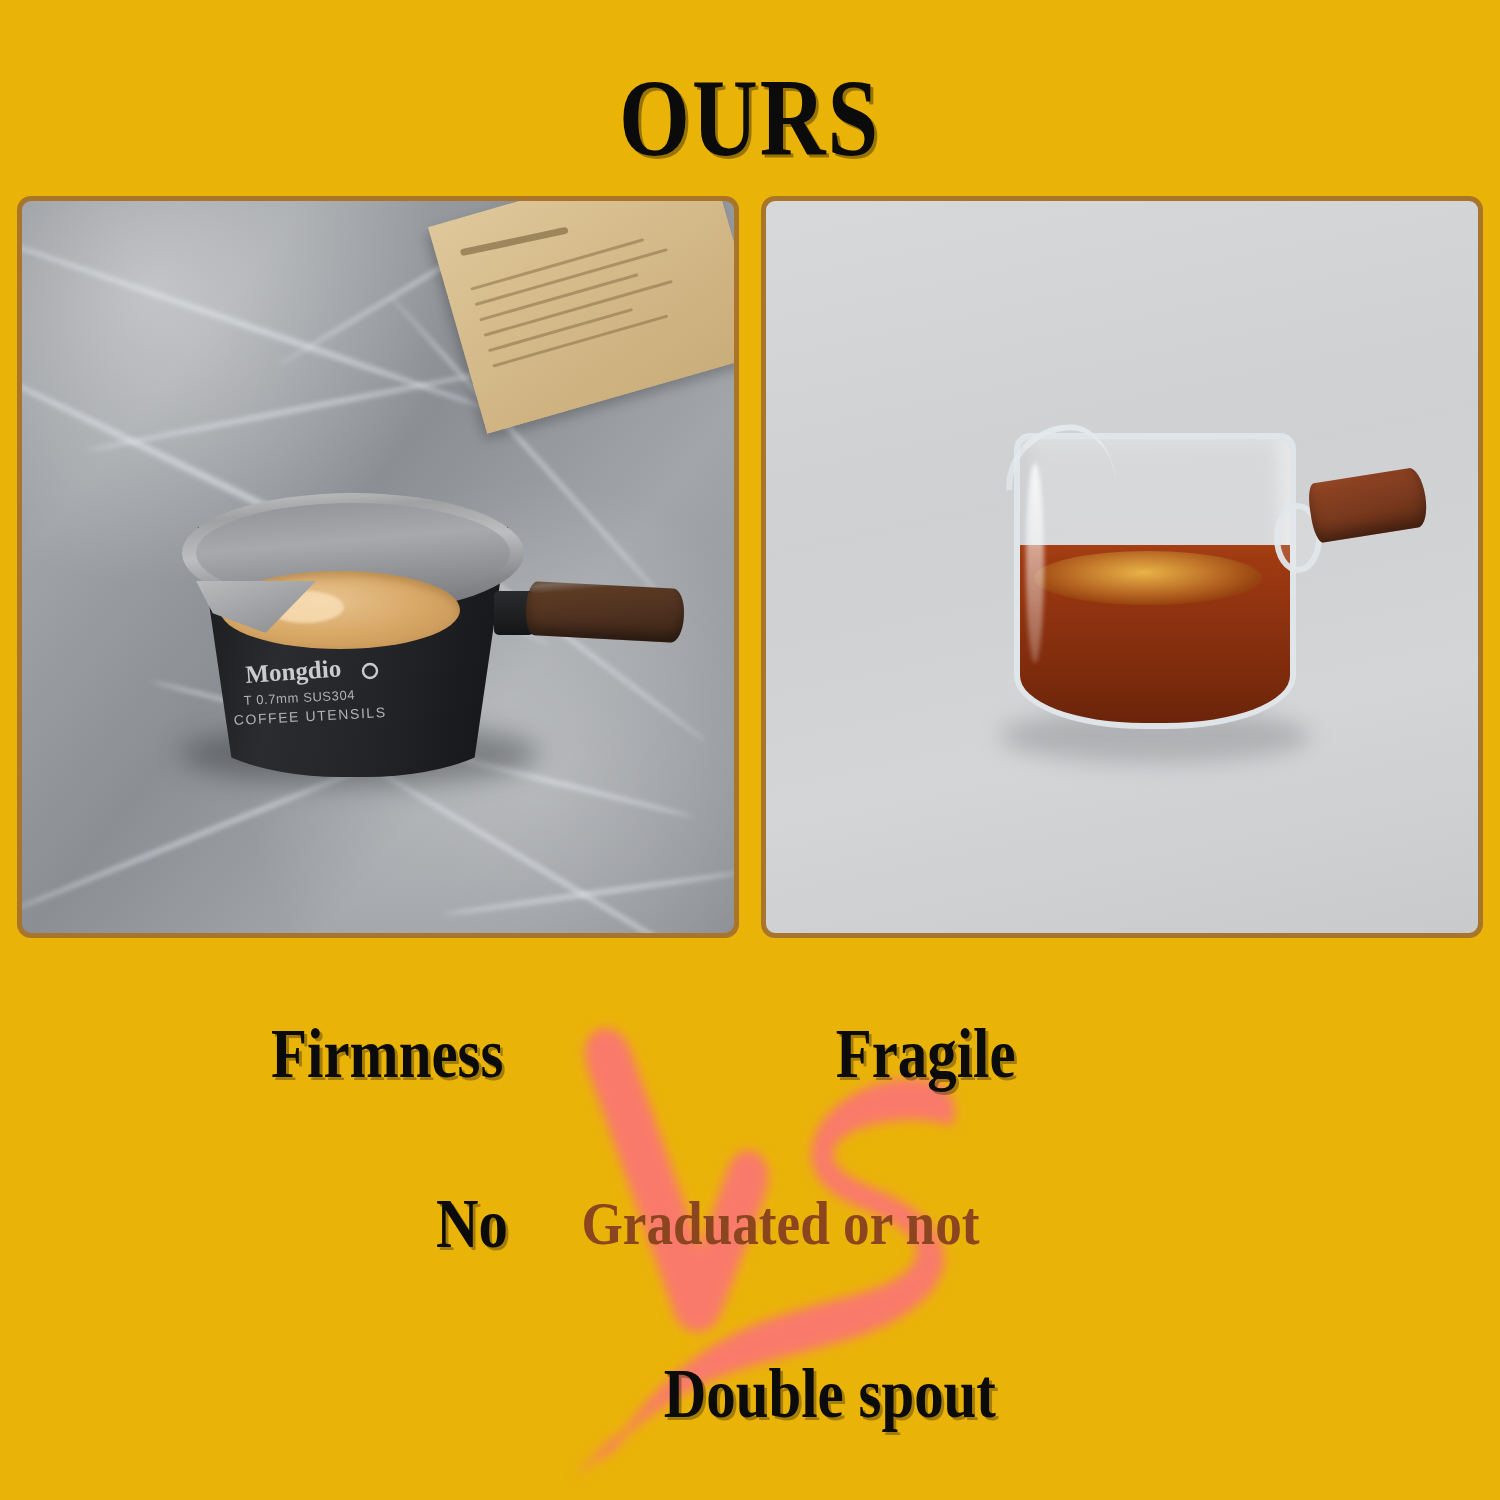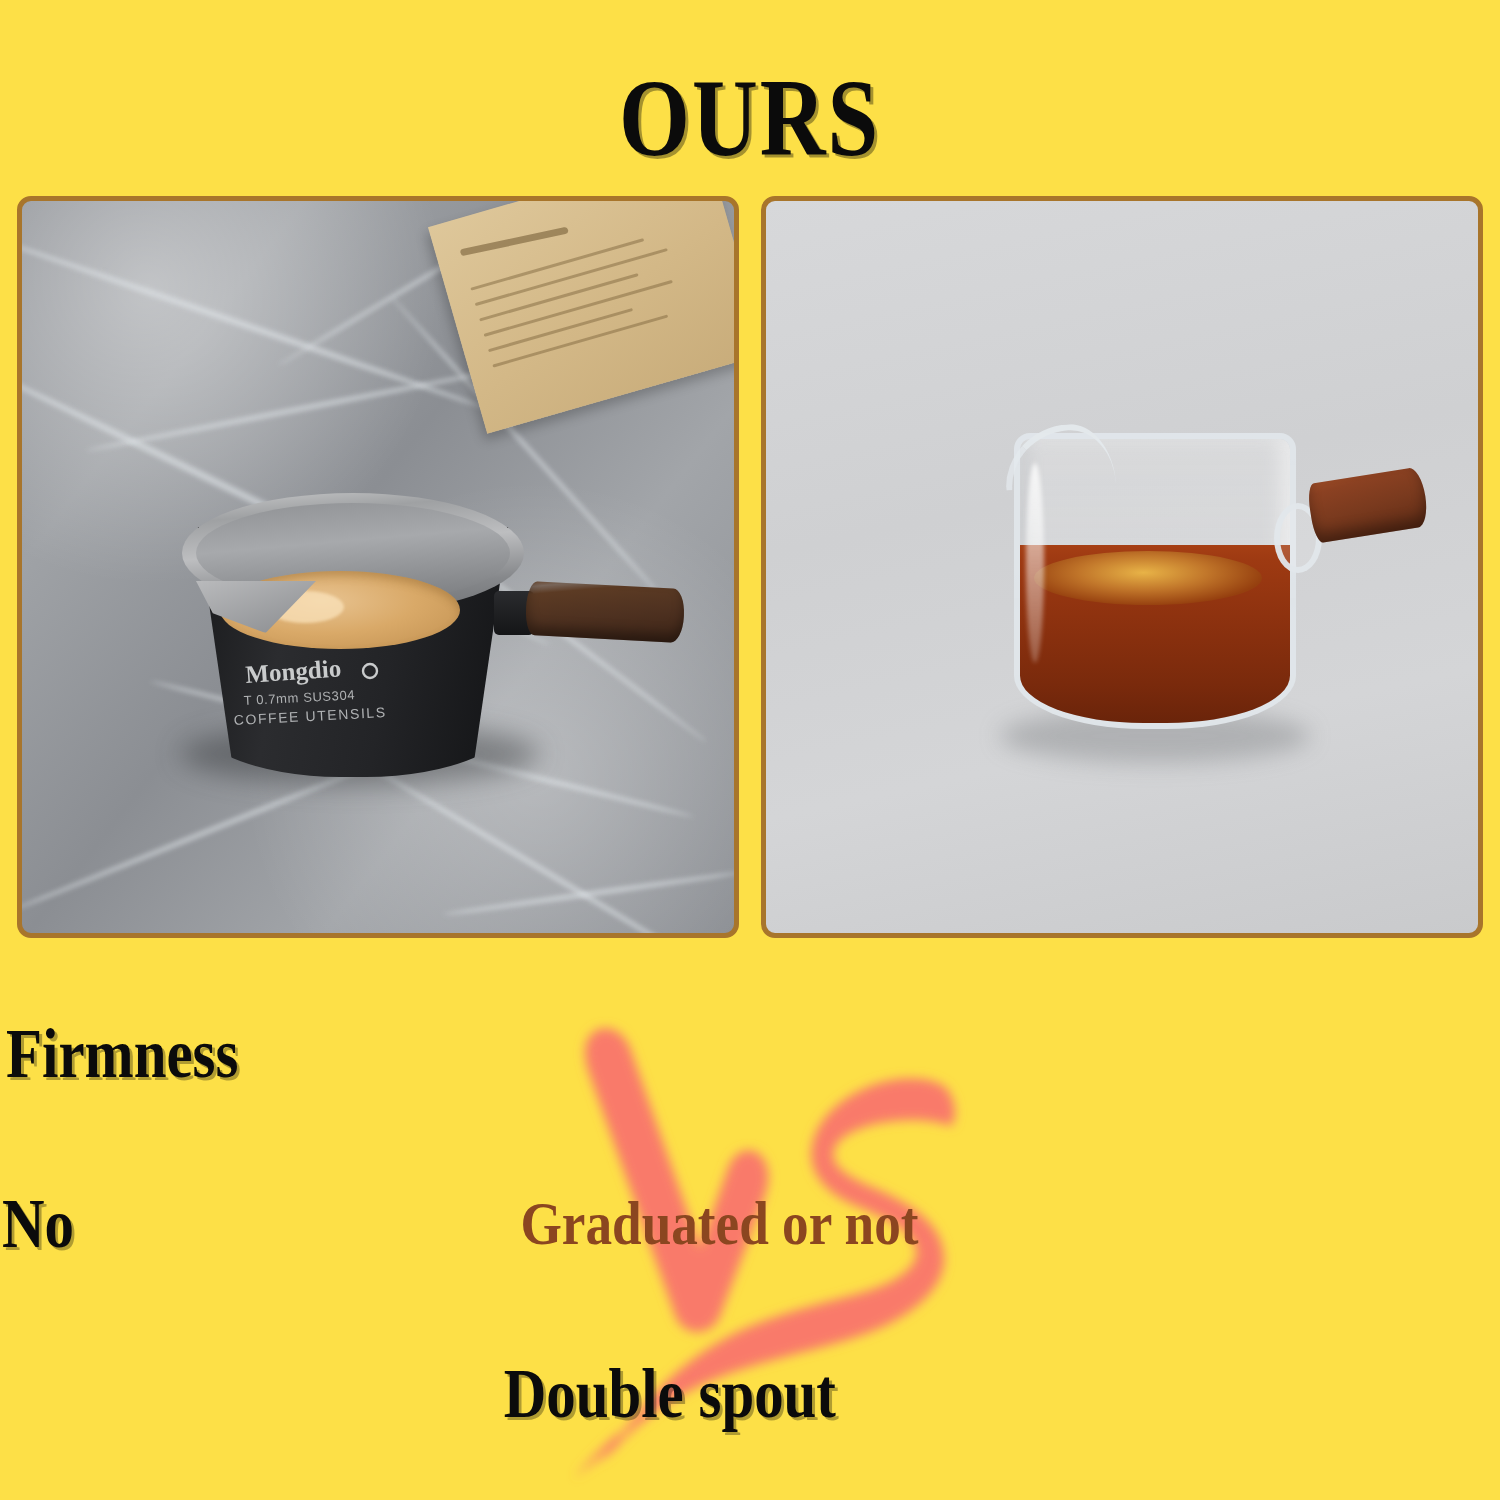--- a/index.html
+++ b/index.html
@@ -14,21 +14,21 @@
   body {
     background: #F7E4C3;
     font-family: "Liberation Serif", "DejaVu Serif", serif;
     position: relative;
   }
 
   .page {
     position: relative;
     width: 1500px;
     height: 1500px;
-    background: #fde047;
+    background: #eab308;
   }
 
   
   .headings {
     position: absolute;
     top: 62px;
     left: 0;
     width: 1500px;
     height: 110px;
     display: flex;
@@ -338,21 +338,21 @@
     display: flex;
     align-items: center;
   }
   .row-1 { top: 20px; }
   .row-2 { top: 190px; }
   .row-3 { top: 360px; flex-direction: column; }
 
   .cell {
     display: flex;
     align-items: center;
-    justify-content: flex-start;
+    justify-content: flex-end;
     height: 86px;
   }
   .cell-left  { width: 510px; }
   .cell-mid   { width: 480px; }
   .cell-right { width: 510px; }
 
   .cell-text {
     font-family: "Liberation Serif", "DejaVu Serif", serif;
     font-weight: bold;
     line-height: 1;
@@ -469,20 +469,23 @@
       </g>
     </svg>
   </div>
 
   <div class="rows">
 
     <div class="row row-1">
       <div class="cell cell-left">
         <span class="cell-text side-text">Firmness</span>
       </div>
+      <div class="cell cell-right">
+        <span class="cell-text side-text">Fragile</span>
+      </div>
     </div>
 
     <div class="row row-2">
       <div class="cell cell-right">
         <span class="cell-text side-text">No</span>
       </div>
       <div class="cell cell-mid">
         <span class="cell-text mid-text">Graduated or not</span>
       </div>
     </div>

